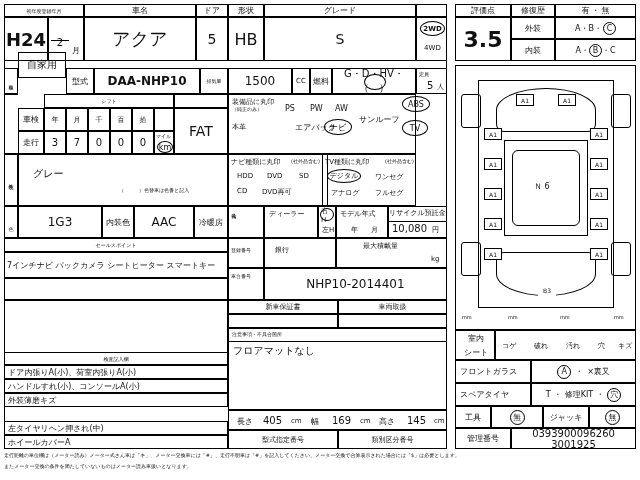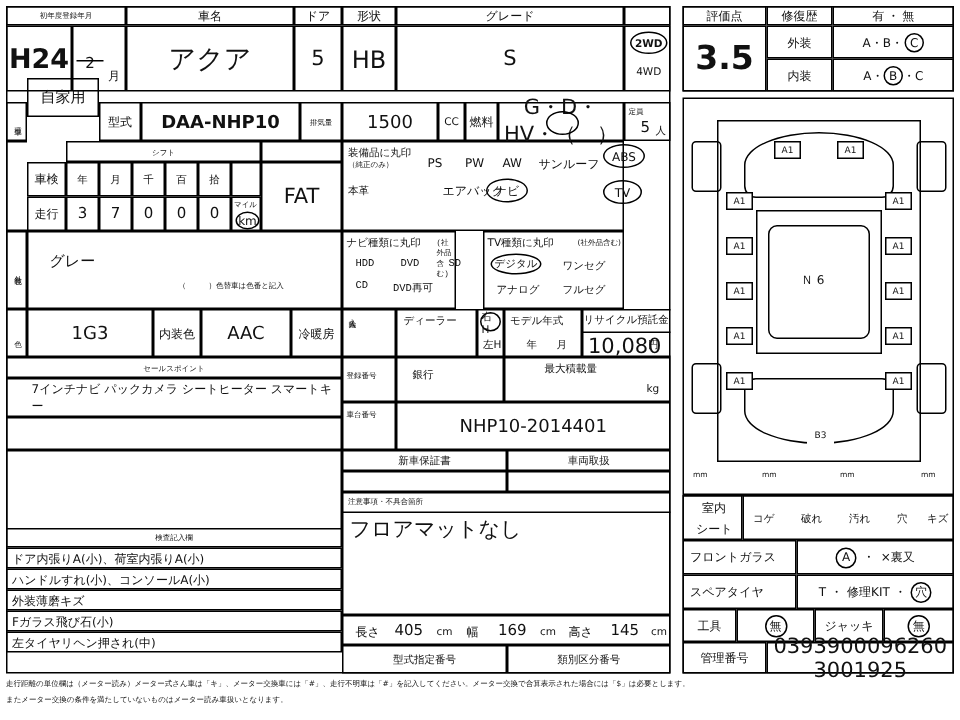--- a/index.html
+++ b/index.html
@@ -5,21 +5,21 @@
   html,body{margin:0;padding:0;background:#ffffff;}
   body{width:640px;height:480px;font-family:"DejaVu Sans", sans-serif;color:#111;}
   #sheet{position:relative;width:640px;height:480px;overflow:hidden;}
   .bx{position:absolute;box-sizing:border-box;border:1px solid #000;}
   .t{position:absolute;box-sizing:border-box;}
   .ctr{display:flex;align-items:center;justify-content:center;text-align:center;}
   .lft{display:flex;align-items:center;justify-content:flex-start;text-align:left;}
   .vsmall{font-size:5px;}
   .s7{font-size:7px;}
   .s8{font-size:8px;}
-  .s9{font-size:14px;}
+  .s9{font-size:10px;}
   .s10{font-size:10px;}
   .s12{font-size:12px;}
   .s14{font-size:14px;}
   .s16{font-size:16px;}
   .s18{font-size:18px;}
   .s22{font-size:22px;}
   .bold{font-weight:bold;}
   .circ{border:1.5px solid #000;border-radius:50%;display:flex;align-items:center;justify-content:center;box-sizing:border-box;}
   .ell{border:1.5px solid #000;border-radius:50%;display:flex;align-items:center;justify-content:center;box-sizing:border-box;}
   .vert{writing-mode:vertical-rl;text-orientation:upright;}
@@ -141,29 +141,29 @@
     <span class="s14">FAT</span>
   </div>
   <div class="bx" style="left:174px;top:94px;width:54px;height:14px;"></div>
 
   <div class="bx" style="left:228px;top:94px;width:188px;height:60px;">
     <div class="t s7" style="left:3px;top:2px;">装備品に丸印</div>
     <div class="t vsmall" style="left:3px;top:11px;">（純正のみ）</div>
     <div class="t s8" style="left:56px;top:9px;">PS</div>
     <div class="t s8" style="left:81px;top:9px;">PW</div>
     <div class="t s8" style="left:106px;top:9px;">AW</div>
-    <div class="t s8" style="left:130px;top:9px;font-family:Liberation Serif, serif;">サンルーフ</div>
+    <div class="t s8" style="left:130px;top:19px;font-family:Liberation Serif, serif;">サンルーフ</div>
     <div class="t s7" style="left:3px;top:27px;">本革</div>
     <div class="t s8" style="left:42px;top:27px;margin-left:24px;">エアバック</div>
     <div class="ell t s8" style="left:95px;top:24px;width:28px;height:16px;">ナビ</div>
   </div>
   <div class="ell t s8" style="left:402px;top:96px;width:28px;height:16px;z-index:5;">ABS</div>
   <div class="ell t s8" style="left:402px;top:120px;width:26px;height:16px;z-index:5;">TV</div>
 
-  <div class="bx" style="left:228px;top:154px;width:76px;height:52px;font-family:Liberation Mono, monospace;">
+  <div class="bx" style="left:228px;top:154px;width:100px;height:52px;">
     <div class="t s7" style="left:2px;top:2px;">ナビ種類に丸印</div>
     <div class="t vsmall" style="left:62px;top:3px;">(社外品含む)</div>
     <div class="t s7" style="left:8px;top:17px;">HDD</div>
     <div class="t s7" style="left:38px;top:17px;">DVD</div>
     <div class="t s7" style="left:70px;top:17px;">SD</div>
     <div class="t s7" style="left:8px;top:32px;">CD</div>
     <div class="t s7" style="left:33px;top:32px;">DVD再可</div>
   </div>
   <div class="bx" style="left:322px;top:154px;width:94px;height:52px;">
     <div class="t s7" style="left:2px;top:2px;">TV種類に丸印</div>
@@ -213,21 +213,21 @@
     <div class="t s7" style="left:26px;top:2px;">最大積載量</div>
     <div class="t s7" style="left:94px;top:16px;">kg</div>
   </div>
 
   <div class="bx" style="left:228px;top:238px;width:36px;height:30px;">
     <div class="t vsmall" style="left:2px;top:8px;">登録番号</div>
   </div>
   <div class="bx" style="left:264px;top:238px;width:72px;height:30px;"></div>
 
   <div class="bx ctr vsmall" style="left:4px;top:238px;width:224px;height:14px;">セールスポイント</div>
-  <div class="bx lft s8" style="left:4px;top:252px;width:224px;height:26px;padding-left:16px;">7インチナビ パックカメラ シートヒーター スマートキー</div>
+  <div class="bx lft s8" style="left:4px;top:252px;width:224px;height:26px;padding-left:2px;">7インチナビ パックカメラ シートヒーター スマートキー</div>
 
   <div class="bx" style="left:228px;top:268px;width:36px;height:32px;">
     <div class="t vsmall" style="left:2px;top:4px;">車台番号</div>
   </div>
   <div class="bx ctr s12" style="left:264px;top:268px;width:183px;height:32px;">NHP10-2014401</div>
   <div class="bx" style="left:4px;top:278px;width:224px;height:22px;"></div>
 
   <div class="bx ctr s7" style="left:228px;top:300px;width:110px;height:14px;">新車保証書</div>
   <div class="bx ctr s7" style="left:338px;top:300px;width:109px;height:14px;">車両取扱</div>
   <div class="bx" style="left:228px;top:314px;width:110px;height:14px;"></div>
@@ -237,22 +237,22 @@
     <div class="t vsmall" style="left:3px;top:2px;">注意事項・不具合箇所</div>
     <div class="t s9" style="left:4px;top:15px;">フロアマットなし</div>
   </div>
   <div class="lineH" style="left:228px;top:341px;width:219px;"></div>
 
   <div class="bx ctr vsmall" style="left:4px;top:300px;width:224px;height:52px;border-bottom:none;"></div>
   <div class="bx ctr vsmall" style="left:4px;top:352px;width:224px;height:13px;">検査記入欄</div>
   <div class="bx lft s8" style="left:4px;top:365px;width:224px;height:14px;padding-left:3px;">ドア内張りA(小)、荷室内張りA(小)</div>
   <div class="bx lft s8" style="left:4px;top:379px;width:224px;height:14px;padding-left:3px;">ハンドルすれ(小)、コンソールA(小)</div>
   <div class="bx lft s8" style="left:4px;top:393px;width:224px;height:14px;padding-left:3px;">外装薄磨キズ</div>
-  <div class="bx lft s8" style="left:4px;top:407px;width:224px;height:14px;padding-left:3px;">Fガラス飛び石(小)</div>
   <div class="bx lft s8" style="left:4px;top:421px;width:224px;height:14px;padding-left:3px;">左タイヤリヘン押され(中)</div>
+  <div class="bx lft s8" style="left:4px;top:435px;width:224px;height:14px;padding-left:3px;">ホイールカバーA</div>
 
   <div class="bx" style="left:228px;top:410px;width:219px;height:20px;">
     <div class="t s8" style="left:8px;top:5px;">長さ</div>
     <div class="t s10" style="left:34px;top:4px;">405</div>
     <div class="t s7" style="left:62px;top:6px;">cm</div>
     <div class="t s8" style="left:82px;top:5px;">幅</div>
     <div class="t s10" style="left:103px;top:4px;">169</div>
     <div class="t s7" style="left:131px;top:6px;">cm</div>
     <div class="t s8" style="left:150px;top:5px;">高さ</div>
     <div class="t s10" style="left:178px;top:4px;">145</div>

